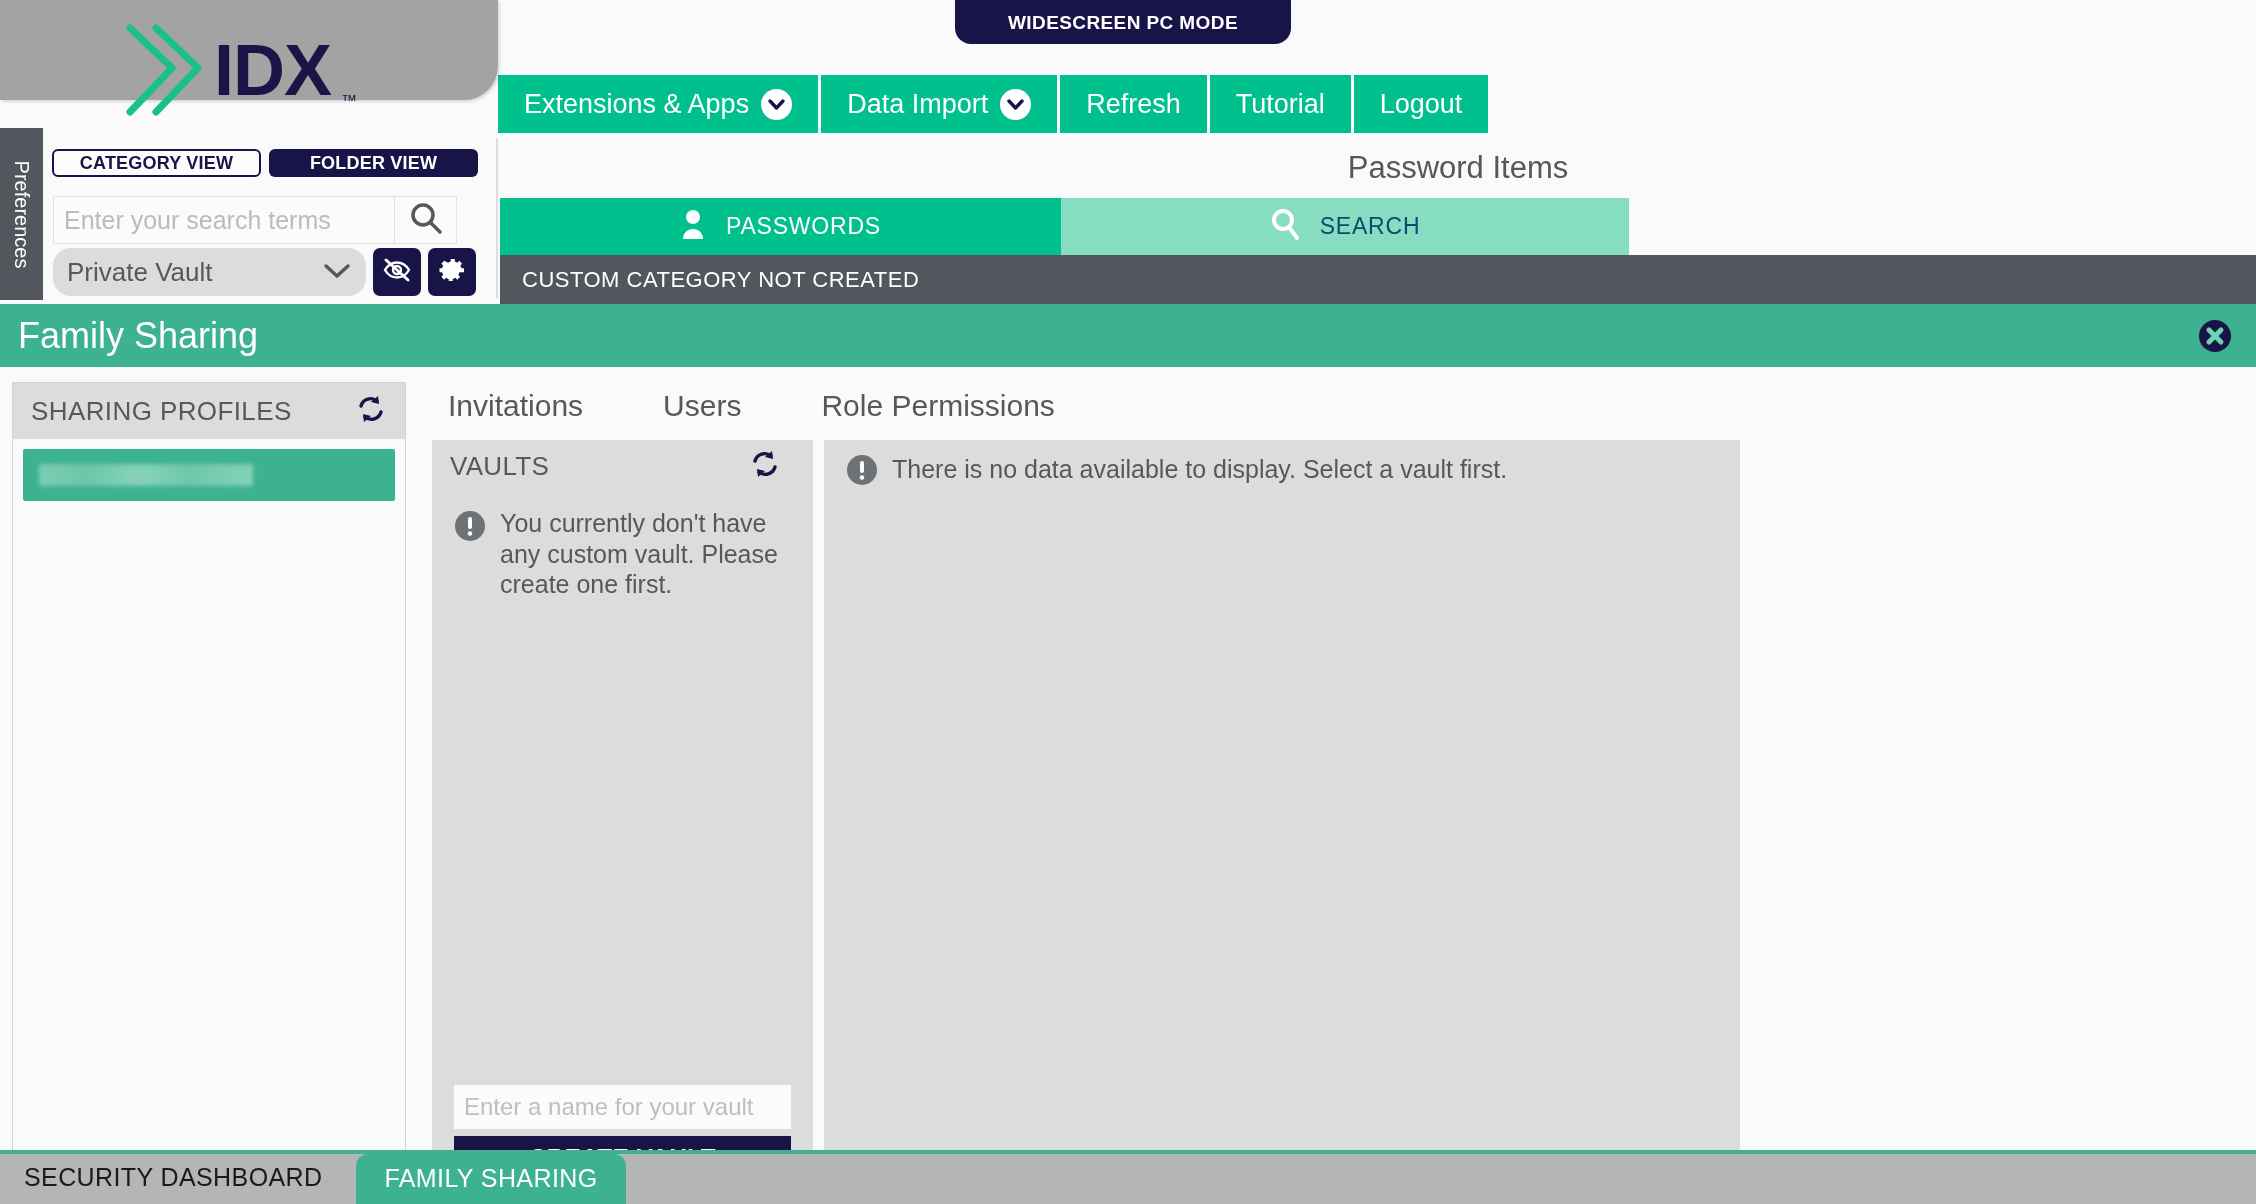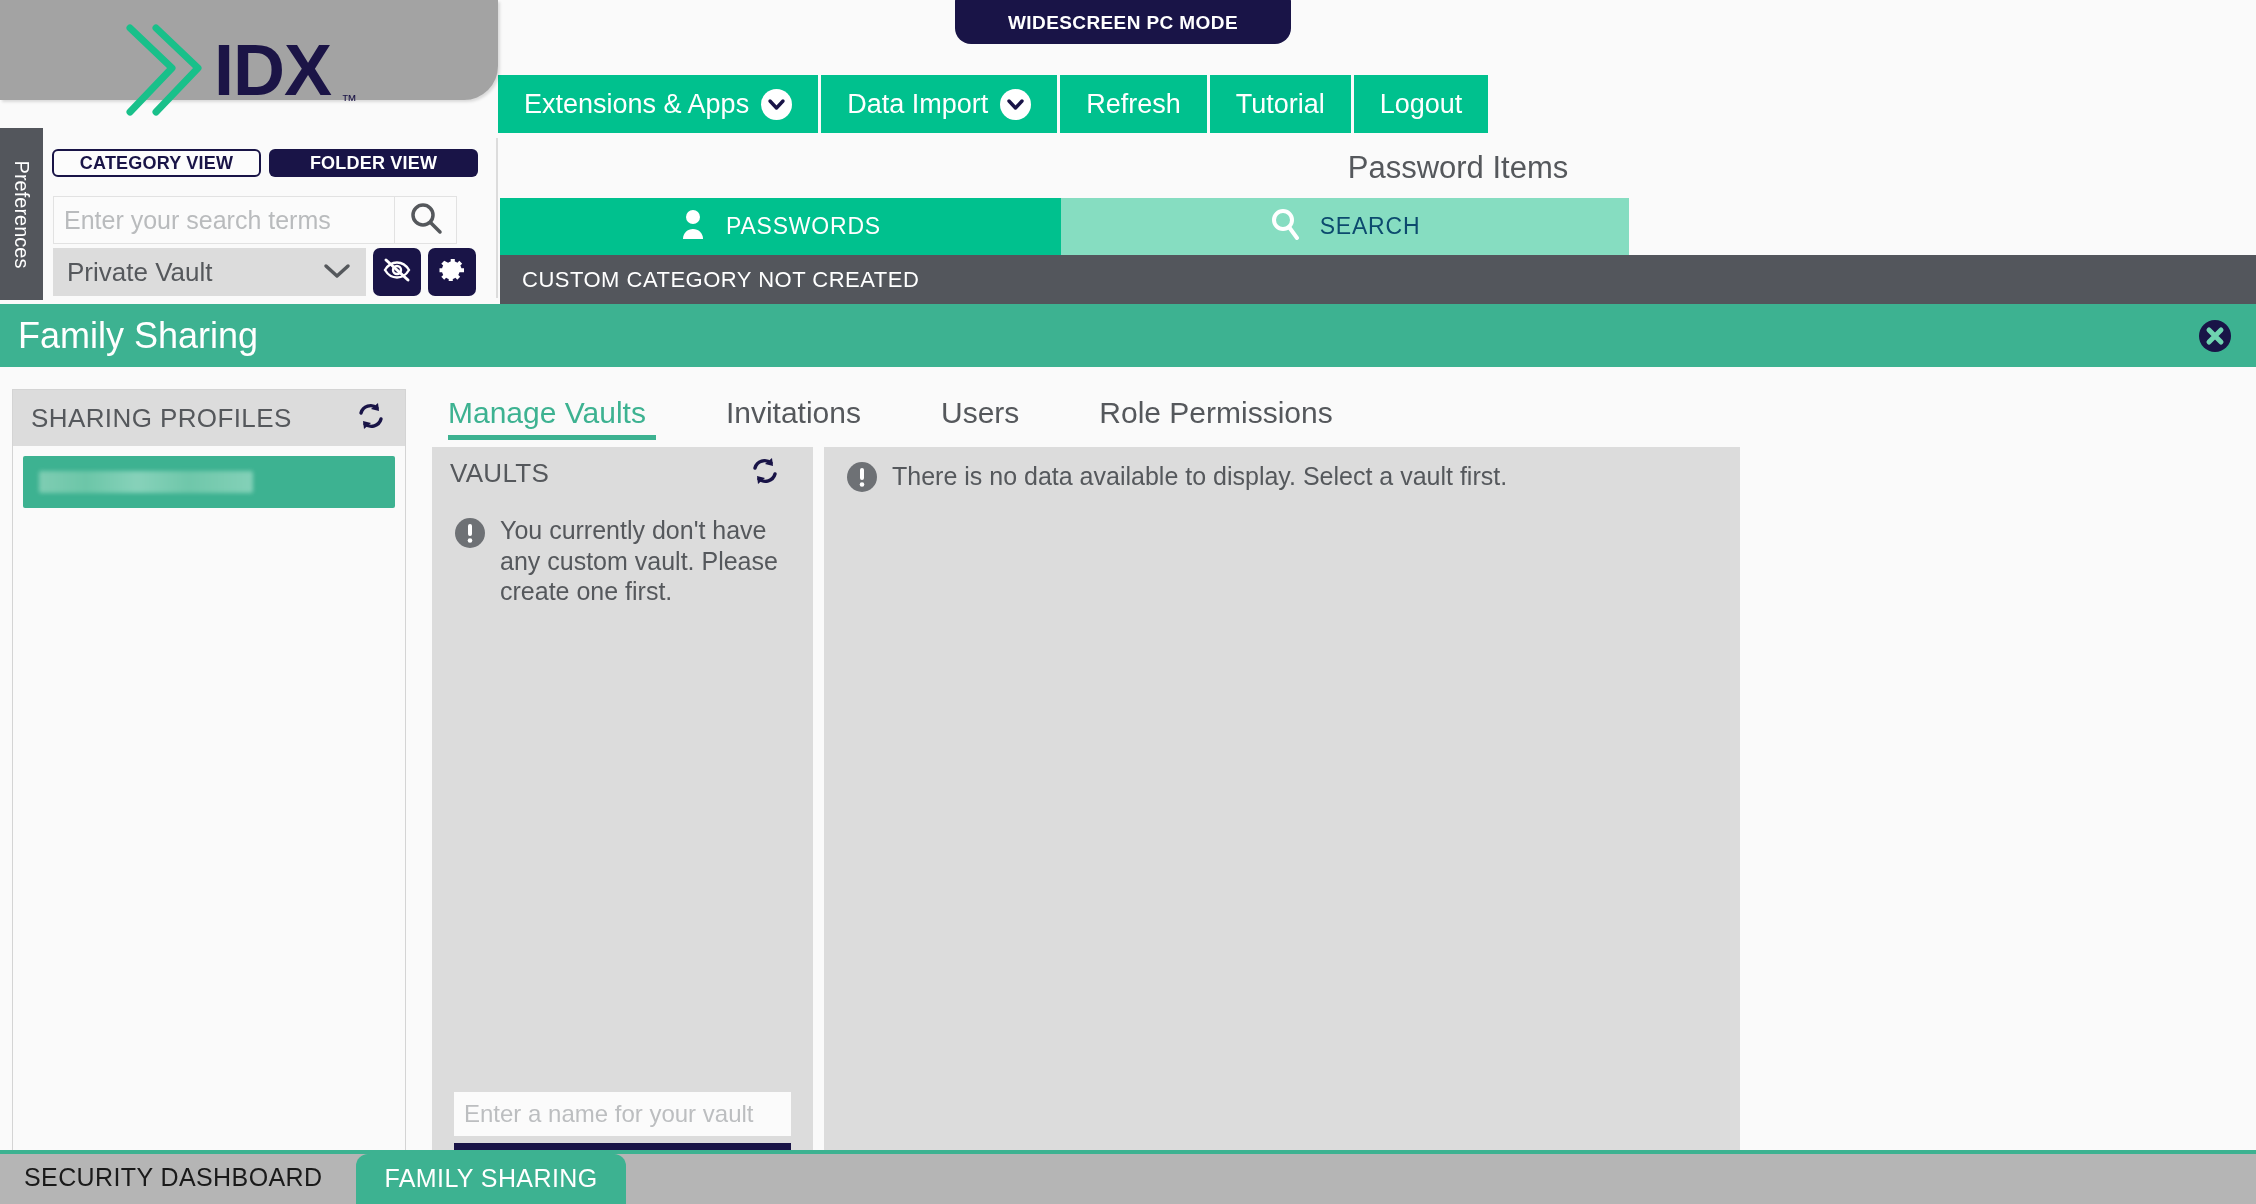--- a/index.html
+++ b/index.html
@@ -78,20 +78,21 @@
   }
   .search-input::placeholder { color:#b9bbbd; }
   .search-btn { width:62px; display:flex; align-items:center; justify-content:center;
                 border-left:1px solid #e2e2e2; background:#fbfbfb; cursor:pointer; }
 
   .vault-row { position:absolute; left:53px; top:110px; display:flex; gap:7px; align-items:center; }
   .vault-select {
     width:313px; height:48px; background:#dcdcdc; color:#55585c; font-size:26px;
     display:flex; align-items:center; justify-content:space-between; padding:0 14px;
     cursor:pointer;
+    border-radius:18px;
   }
   .sq-btn { width:48px; height:48px; background:#191447; border-radius:7px;
             display:flex; align-items:center; justify-content:center; cursor:pointer; }
 
   
   .pref-tab {
     position:absolute; left:0; top:128px; width:43px; height:172px;
     background:#53565c; z-index:7;
     display:flex; align-items:center; justify-content:center;
   }
@@ -129,21 +130,21 @@
   
   .fs-overlay { position:absolute; left:0; top:304px; width:2256px; bottom:0; z-index:10; }
   .fs-header {
     position:relative; height:63px; background:#3db291;
     display:flex; align-items:center;
   }
   .fs-header .t { color:#ffffff; font-size:36px; padding-left:18px; }
   .fs-close { position:absolute; right:24px; top:50%; transform:translateY(-50%);
               width:34px; height:34px; cursor:pointer; }
 
-  .fs-body { position:absolute; left:0; top:63px; right:0; bottom:54px; background:#fafafa;margin-top:7px; }
+  .fs-body { position:absolute; left:0; top:63px; right:0; bottom:54px; background:#fafafa; }
 
   
   .sp-col {
     position:absolute; left:12px; top:15px; width:394px; height:820px;
     background:#fafafa; border:1px solid #d4d4d4;
   }
   .sp-head {
     height:56px; background:#dcdcdc; display:flex; align-items:center;
     justify-content:space-between; padding:0 18px;
   }
@@ -380,21 +381,20 @@
           </span>
         </div>
         <div class="sp-list">
           <div class="sp-item">
             <div class="redacted"></div>
           </div>
         </div>
       </div>
 
       <div class="fs-tabs">
-        <div class="fs-tab active">Manage Vaults</div>
         <div class="fs-tab">Invitations</div>
         <div class="fs-tab">Users</div>
         <div class="fs-tab">Role Permissions</div>
       </div>
 
       <div class="vaults-card">
         <div class="card-head">
           <span class="lbl">VAULTS</span>
           <span>
             <svg width="32" height="32" viewBox="0 0 32 32">

